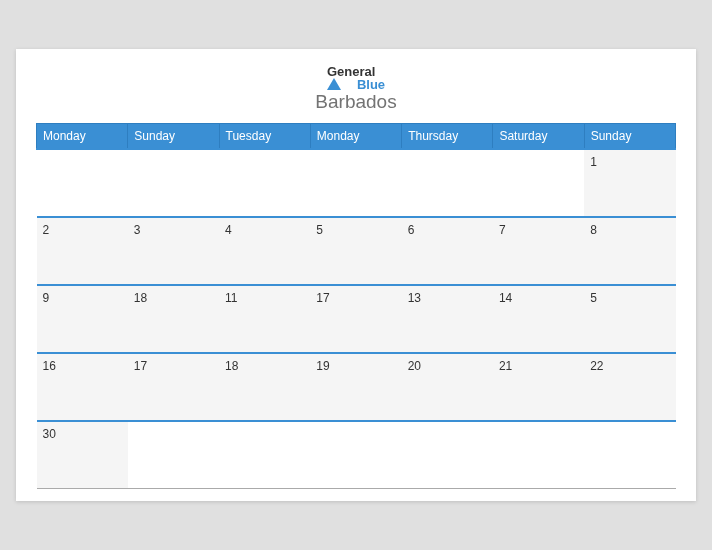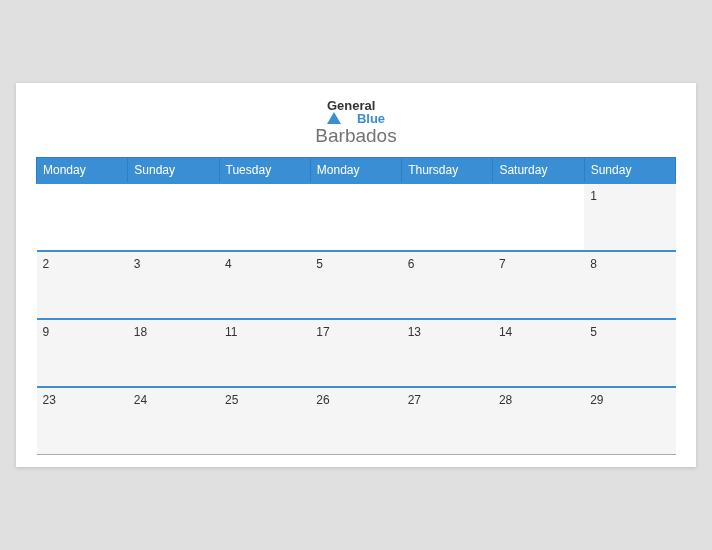--- a/index.html
+++ b/index.html
@@ -167,23 +167,32 @@
         <tr class="week-row-top">
           <td><span class="day-num">9</span></td>
           <td><span class="day-num">18</span></td>
           <td><span class="day-num">11</span></td>
           <td><span class="day-num">17</span></td>
           <td><span class="day-num">13</span></td>
           <td><span class="day-num">14</span></td>
           <td><span class="day-num">5</span></td>
         </tr>
         <tr class="week-row-top">
-          <td><span class="day-num">23</span></td>
-          <td><span class="day-num">24</span></td>
-          <td><span class="day-num">25</span></td>
-          <td><span class="day-num">26</span></td>
-          <td><span class="day-num">27</span></td>
-          <td><span class="day-num">28</span></td>
-          <td><span class="day-num">29</span></td>
+          <td><span class="day-num">16</span></td>
+          <td><span class="day-num">17</span></td>
+          <td><span class="day-num">18</span></td>
+          <td><span class="day-num">19</span></td>
+          <td><span class="day-num">20</span></td>
+          <td><span class="day-num">21</span></td>
+          <td><span class="day-num">22</span></td>
+        </tr>
+        <tr class="week-row-top">
+          <td><span class="day-num">30</span></td>
+          <td class="empty" style="background: rgb(255, 255, 255);"></td>
+          <td class="empty" style="background: rgb(255, 255, 255);"></td>
+          <td class="empty" style="background: rgb(255, 255, 255);"></td>
+          <td class="empty" style="background: rgb(255, 255, 255);"></td>
+          <td class="empty" style="background: rgb(255, 255, 255);"></td>
+          <td class="empty" style="background: rgb(255, 255, 255);"></td>
         </tr>
       </tbody>
   </table>
 </div>
 
 </body></html>

